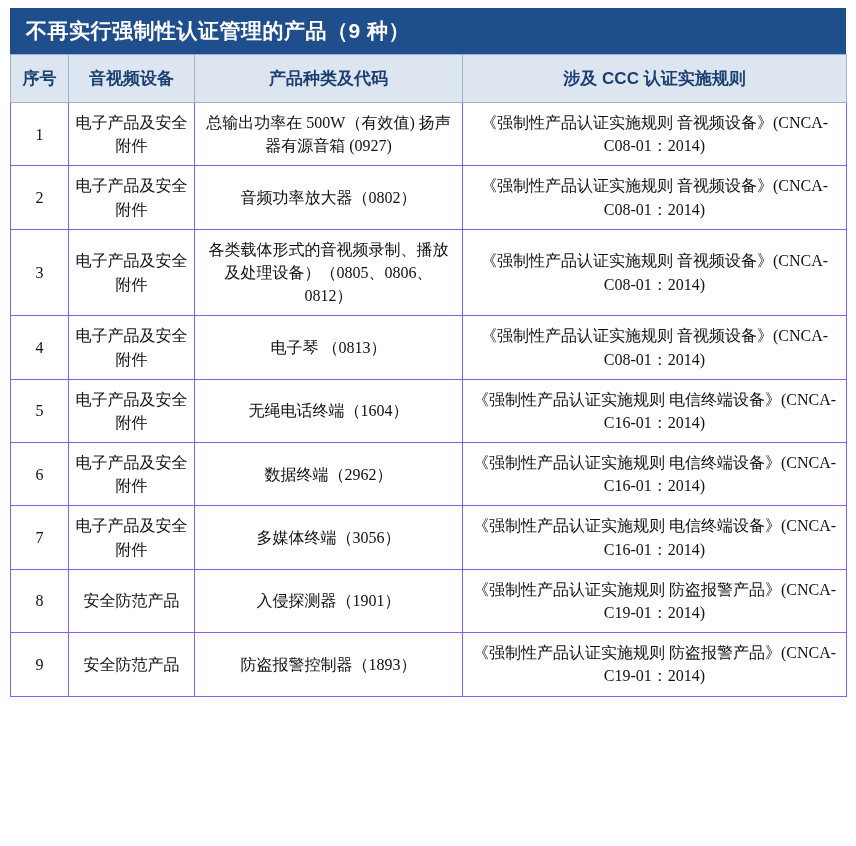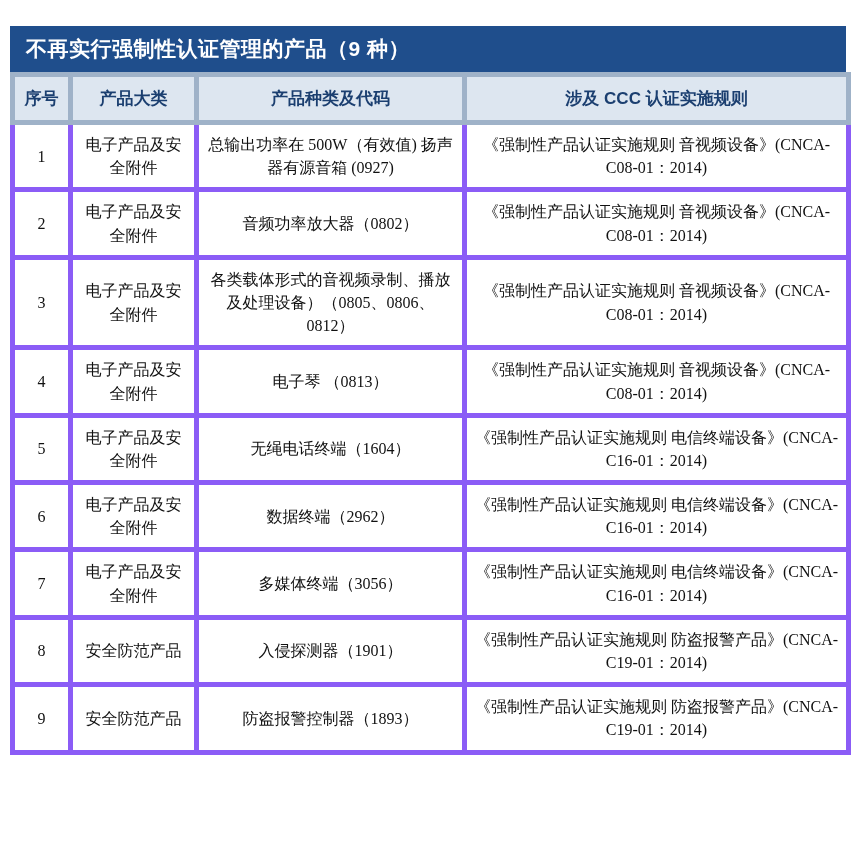--- a/index.html
+++ b/index.html
@@ -10,21 +10,21 @@
   body {
     width: 856px;
     height: 846px;
     font-family: "Liberation Serif", "DejaVu Serif", serif;
     color: #111111;
   }
   .doc {
     width: 856px;
     height: 846px;
     box-sizing: border-box;
-    padding: 26px 10px 0 10px;
+    padding: 8px 10px 0 10px;
     background: #ffffff;
   }
   .title-bar {
     background: #1f4e8c;
     color: #ffffff;
     height: 46px;
     display: flex;
     align-items: center;
     padding: 0 16px;
     box-sizing: border-box;
@@ -34,21 +34,21 @@
     font-weight: bold;
     letter-spacing: 0.5px;
     font-family: "Liberation Sans", "DejaVu Sans", sans-serif;
   }
   table.ccc {
     border-collapse: collapse;
     width: 836px;
     table-layout: fixed;
   }
   table.ccc th, table.ccc td {
-    border: 5px solid #8b5cf6;
+    border: 1px solid #8b5cf6;
     vertical-align: middle;
     text-align: center;
     box-sizing: border-box;
   }
   table.ccc thead th {
     background: #dde6f0;
     color: #1b3f70;
     font-weight: bold;
     font-size: 17px;
     height: 48px;
@@ -83,21 +83,21 @@
   <table class="ccc">
     <colgroup>
       <col class="col-idx">
       <col class="col-cat">
       <col class="col-kind">
       <col class="col-rule">
     </colgroup>
     <thead>
       <tr>
         <th>序号</th>
-        <th>产品大类</th>
+        <th>音视频设备</th>
         <th>产品种类及代码</th>
         <th>涉及 CCC 认证实施规则</th>
       </tr>
     </thead>
     <tbody>
       <tr>
         <td class="idx">1</td>
         <td class="cat">电子产品及安全附件</td>
         <td class="kind">总输出功率在 500W（有效值) 扬声器有源音箱 (0927)</td>
         <td class="rule">《强制性产品认证实施规则 音视频设备》(CNCA-C08-01：2014)</td>

